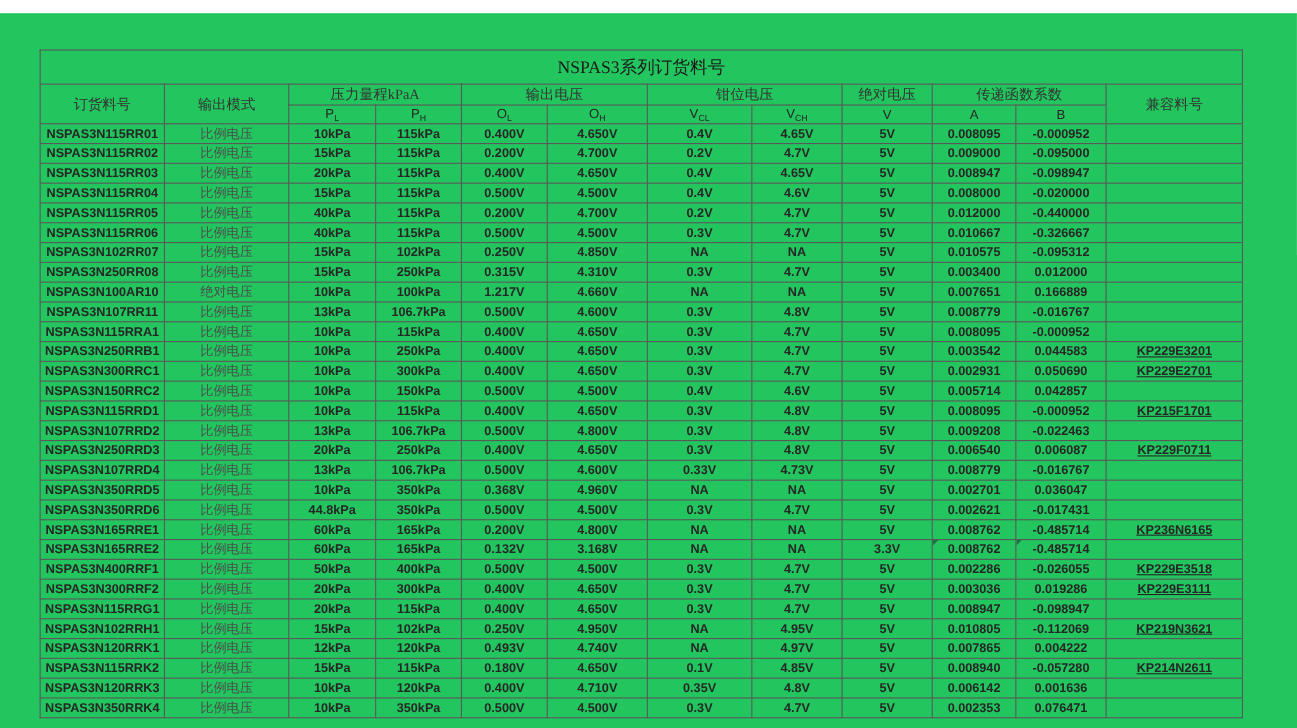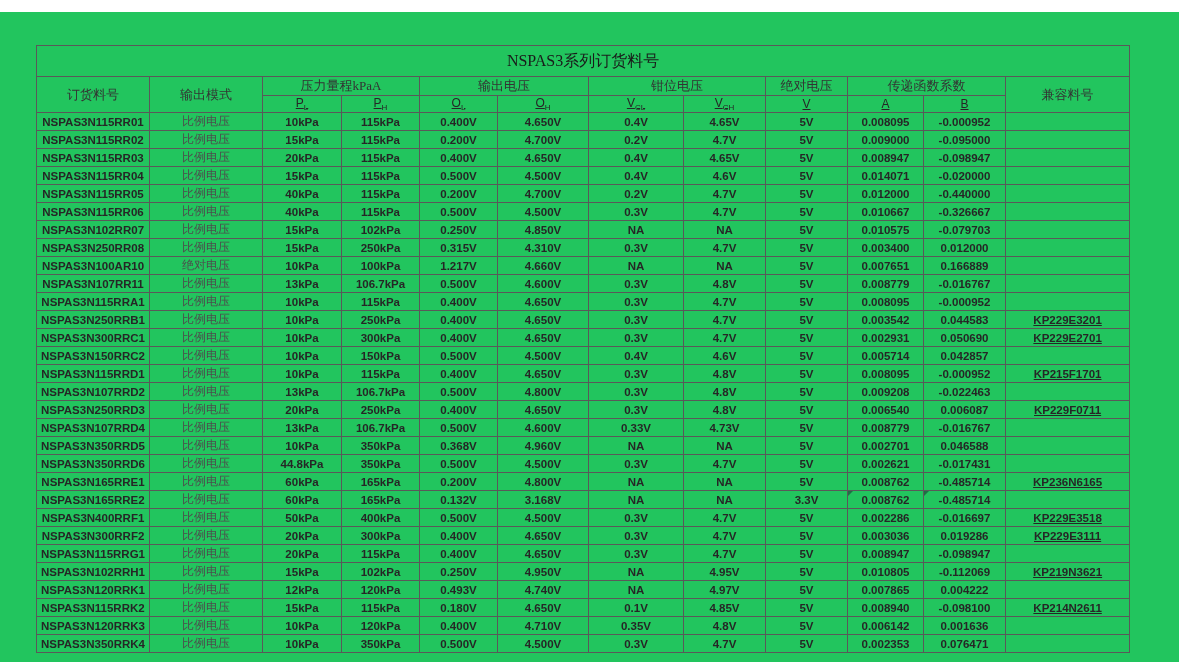--- a/index.html
+++ b/index.html
@@ -10,21 +10,21 @@
                border-collapse:collapse; table-layout:fixed; }
   .datasheet td, .datasheet th { border:1px solid #595959; text-align:center;
                vertical-align:middle; overflow:hidden; white-space:nowrap; }
   tr.title-row { height:31px; }
   td.title-cell { font-family:"Liberation Serif","DejaVu Serif",serif;
                font-size:16px; font-weight:400; color:#1a1a1a; }
   tr.group-row { height:17px; }
   tr.sub-row { height:17px; }
   .datasheet thead th { font-weight:400; }
   .cn-hdr { font-family:"Liberation Serif","DejaVu Serif",serif; font-size:13px; color:#333333; }
-  .sub-hdr { font-size:12px; font-weight:600; color:#262626;text-decoration:underline; }
+  .sub-hdr { font-size:12px; font-weight:600; color:#262626; }
   .sub-hdr sub { font-size:8px; }
   tbody tr { height:18px; }
   tbody td { font-size:11.5px; font-weight:600; color:#262626; }
   td.part-cell { font-size:11.5px; }
   td.mode-cell { font-family:Liberation Sans, sans-serif;
                font-weight:400; font-size:12px; color:#4d4d4d; }
   td.compat-cell { color:#262626;text-decoration:underline; }
   td.flagged { position:relative; }
   td.flagged::before { content:""; position:absolute; left:0; top:0; width:0; height:0;
                border-top:5px solid #1e7145; border-right:5px solid transparent; }
@@ -120,21 +120,21 @@
         <tr>
     <td class="part-cell">NSPAS3N115RR04</td>
     <td class="mode-cell">比例电压</td>
     <td>15kPa</td>
     <td>115kPa</td>
     <td>0.500V</td>
     <td>4.500V</td>
     <td>0.4V</td>
     <td>4.6V</td>
     <td>5V</td>
-    <td>0.014071</td>
+    <td>0.008000</td>
     <td>-0.020000</td>
     <td class="compat-cell"></td>
   </tr>
         <tr>
     <td class="part-cell">NSPAS3N115RR05</td>
     <td class="mode-cell">比例电压</td>
     <td>40kPa</td>
     <td>115kPa</td>
     <td>0.200V</td>
     <td>4.700V</td>
@@ -163,21 +163,21 @@
     <td class="part-cell">NSPAS3N102RR07</td>
     <td class="mode-cell">比例电压</td>
     <td>15kPa</td>
     <td>102kPa</td>
     <td>0.250V</td>
     <td>4.850V</td>
     <td>NA</td>
     <td>NA</td>
     <td>5V</td>
     <td>0.010575</td>
-    <td>-0.079703</td>
+    <td>-0.095312</td>
     <td class="compat-cell"></td>
   </tr>
         <tr>
     <td class="part-cell">NSPAS3N250RR08</td>
     <td class="mode-cell">比例电压</td>
     <td>15kPa</td>
     <td>250kPa</td>
     <td>0.315V</td>
     <td>4.310V</td>
     <td>0.3V</td>
@@ -331,21 +331,21 @@
     <td class="part-cell">NSPAS3N350RRD5</td>
     <td class="mode-cell">比例电压</td>
     <td>10kPa</td>
     <td>350kPa</td>
     <td>0.368V</td>
     <td>4.960V</td>
     <td>NA</td>
     <td>NA</td>
     <td>5V</td>
     <td>0.002701</td>
-    <td>0.046588</td>
+    <td>0.036047</td>
     <td class="compat-cell"></td>
   </tr>
         <tr>
     <td class="part-cell">NSPAS3N350RRD6</td>
     <td class="mode-cell">比例电压</td>
     <td>44.8kPa</td>
     <td>350kPa</td>
     <td>0.500V</td>
     <td>4.500V</td>
     <td>0.3V</td>
@@ -387,21 +387,21 @@
     <td class="part-cell">NSPAS3N400RRF1</td>
     <td class="mode-cell">比例电压</td>
     <td>50kPa</td>
     <td>400kPa</td>
     <td>0.500V</td>
     <td>4.500V</td>
     <td>0.3V</td>
     <td>4.7V</td>
     <td>5V</td>
     <td>0.002286</td>
-    <td>-0.016697</td>
+    <td>-0.026055</td>
     <td class="compat-cell">KP229E3518</td>
   </tr>
         <tr>
     <td class="part-cell">NSPAS3N300RRF2</td>
     <td class="mode-cell">比例电压</td>
     <td>20kPa</td>
     <td>300kPa</td>
     <td>0.400V</td>
     <td>4.650V</td>
     <td>0.3V</td>
@@ -457,21 +457,21 @@
     <td class="part-cell">NSPAS3N115RRK2</td>
     <td class="mode-cell">比例电压</td>
     <td>15kPa</td>
     <td>115kPa</td>
     <td>0.180V</td>
     <td>4.650V</td>
     <td>0.1V</td>
     <td>4.85V</td>
     <td>5V</td>
     <td>0.008940</td>
-    <td>-0.098100</td>
+    <td>-0.057280</td>
     <td class="compat-cell">KP214N2611</td>
   </tr>
         <tr>
     <td class="part-cell">NSPAS3N120RRK3</td>
     <td class="mode-cell">比例电压</td>
     <td>10kPa</td>
     <td>120kPa</td>
     <td>0.400V</td>
     <td>4.710V</td>
     <td>0.35V</td>

